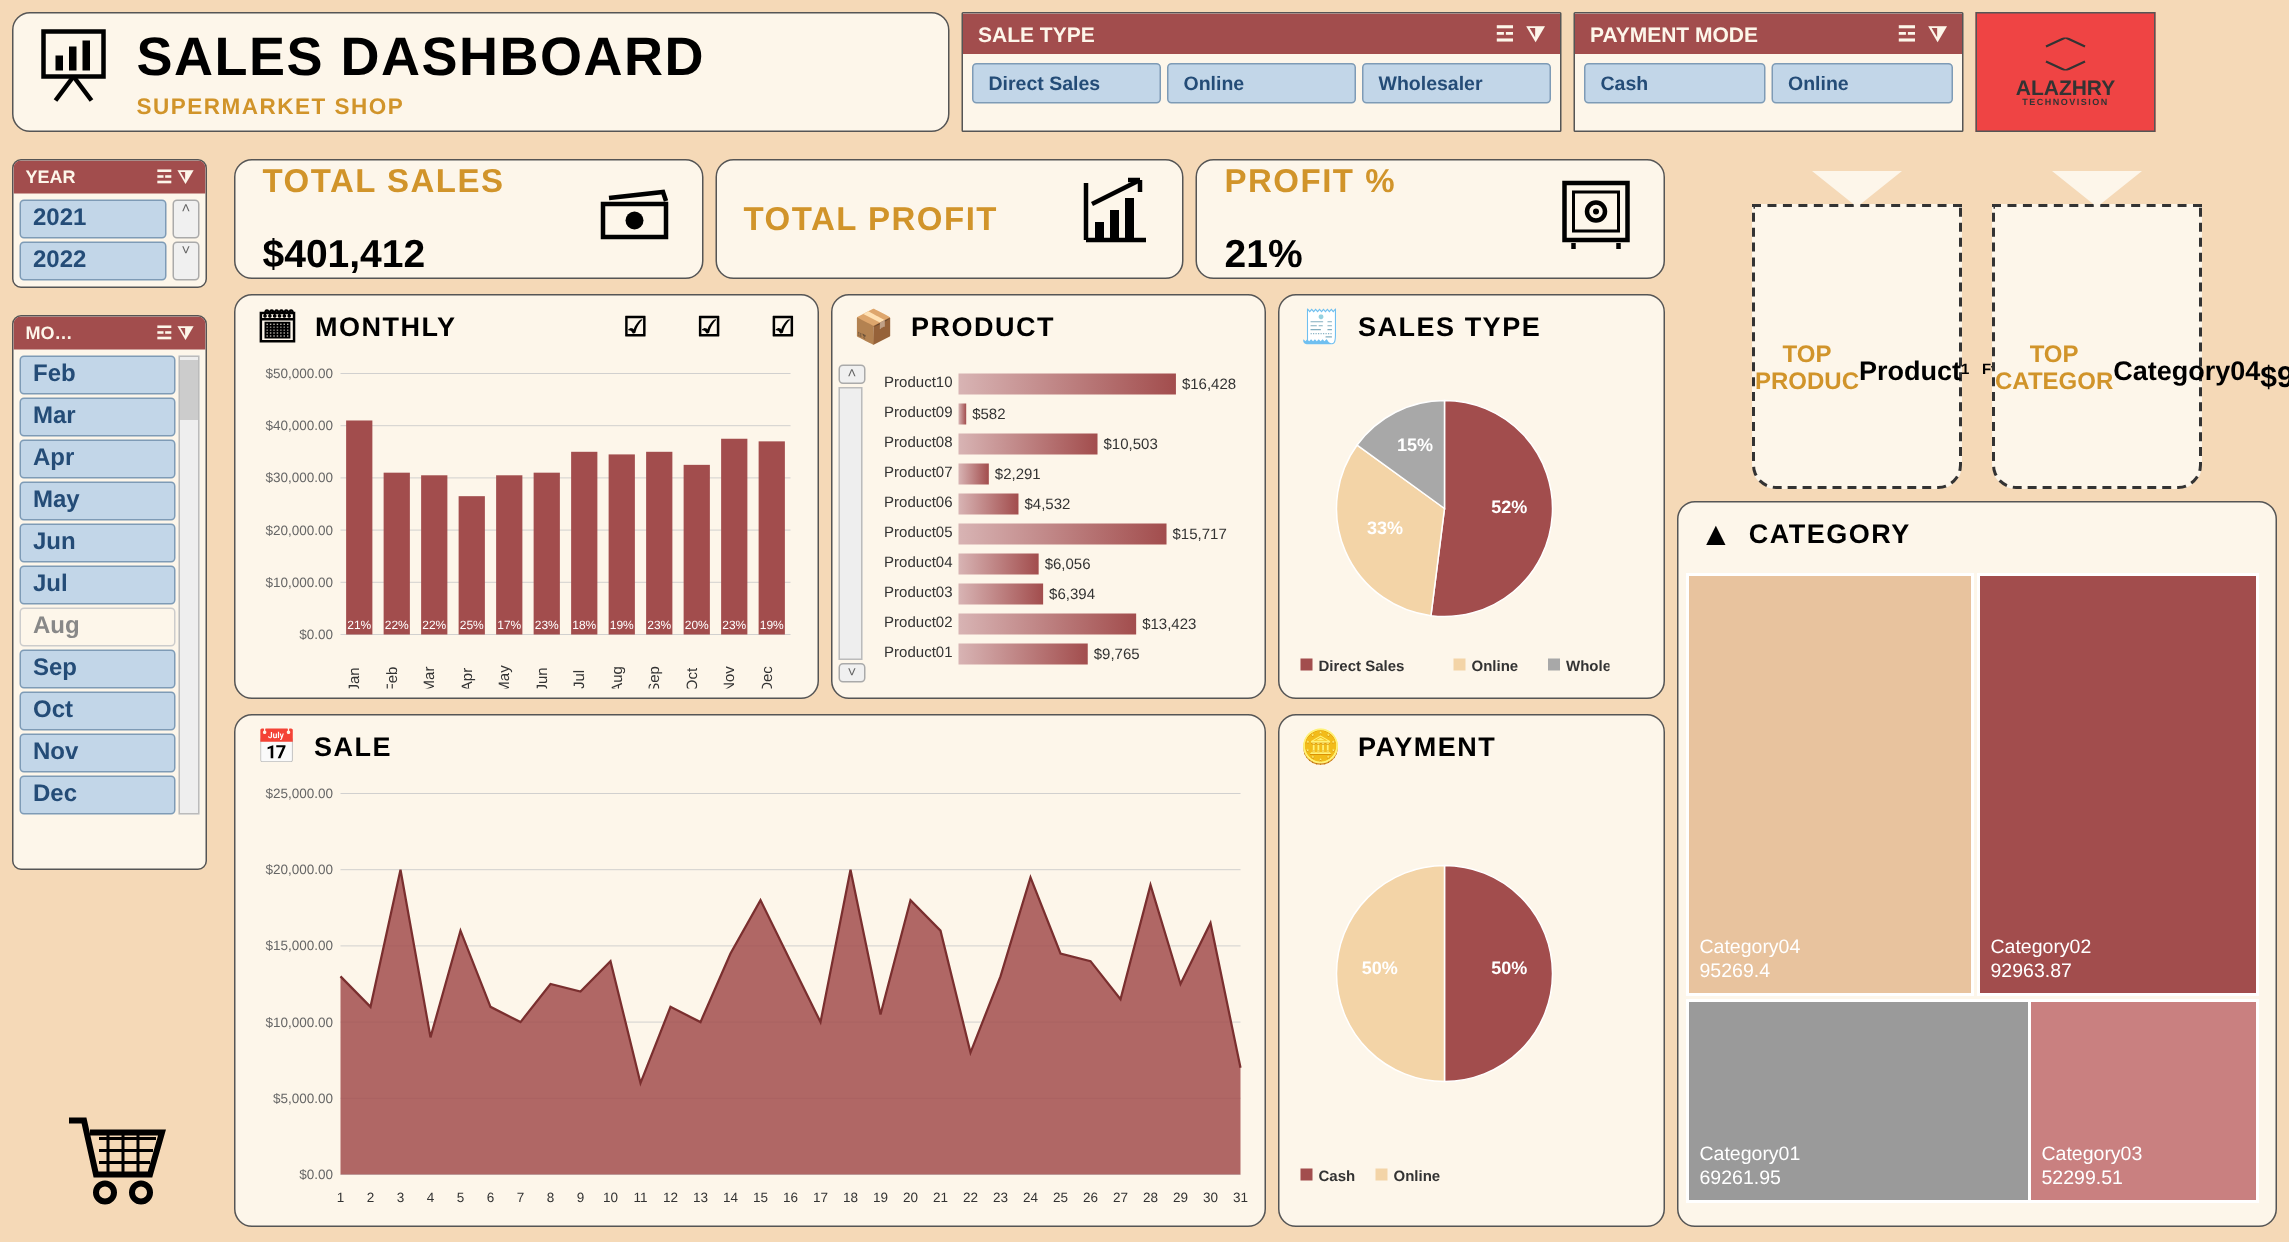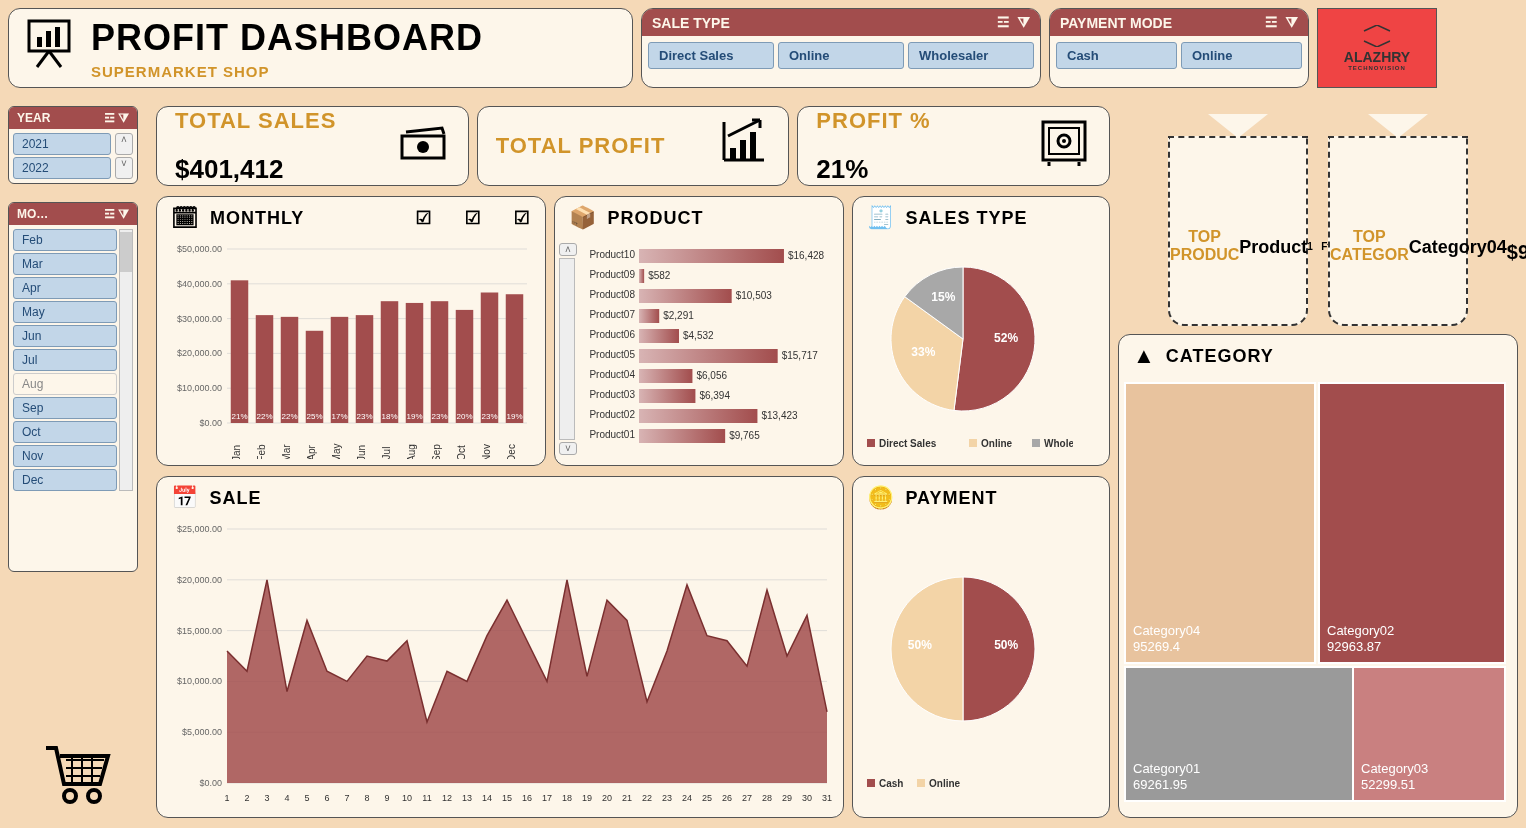--- a/index.html
+++ b/index.html
@@ -3,37 +3,37 @@
 <meta charset="utf-8">
 <style>
   *{box-sizing:border-box;margin:0;padding:0;font-family:Arial,Helvetica,sans-serif}
   body{background:#f5d9b7;width:1526px;height:828px;overflow:hidden;padding:8px}
   .card{background:#fdf6ea;border-radius:12px;border:1px solid #555}
   .header{display:flex;gap:8px;align-items:flex-start;height:90px}
   .title-block{display:flex;align-items:center;gap:12px;width:625px;padding:0 10px;height:80px}
   .title-block .icon-dash{font-size:46px}
   .title-block h1{font-size:36px;font-weight:900;letter-spacing:1px}
   .title-block .sub{color:#d1942a;font-weight:900;font-size:15px;letter-spacing:1px;margin-top:4px}
-  .slicer{background:#fdf6ea;border:1px solid #555;border-radius:12px;overflow:hidden;display:flex;flex-direction:column}
+  .slicer{background:#fdf6ea;border:1px solid #555;border-radius:1px;overflow:hidden;display:flex;flex-direction:column}
   .slicer-head{background:#a24d4d;color:#fdf6ea;font-weight:bold;font-size:14px;padding:5px 10px;display:flex;align-items:center;justify-content:space-between}
   .slicer-head .tools{display:flex;gap:8px}
   .slicer-body{display:flex;gap:4px;padding:6px}
   .slicer-item{background:#c2d6e8;border:1px solid #7e9bb6;border-radius:3px;color:#244c77;font-weight:bold;font-size:13px;padding:5px 10px;flex:1}
   .logo{border:1px solid #555;background:#ef4444;height:80px;width:120px;display:flex;align-items:center;justify-content:center;font-size:11px;font-weight:bold;color:#333}
   .panel-title{font-size:18px;font-weight:900;letter-spacing:1px;padding:8px 14px;display:flex;align-items:center;gap:10px}
   .panel-title .ico{font-size:22px}
   .kpi{display:flex;align-items:center;justify-content:space-between;padding:10px 18px;height:80px}
   .kpi .label{color:#d1942a;font-weight:900;font-size:22px;letter-spacing:1px}
   .kpi .value{font-weight:900;font-size:26px;margin-top:20px}
   .kpi .ico{font-size:44px}
   .mini-slicer{border:1px solid #555;background:#fdf6ea;border-radius:6px;overflow:hidden;width:130px}
   .mini-slicer .head{background:#a24d4d;color:#fdf6ea;font-weight:bold;font-size:12px;padding:4px 8px;display:flex;justify-content:space-between}
   .mini-slicer .body{padding:4px;display:flex;flex-direction:column;gap:2px}
   .mini-slicer .body-row{display:flex;gap:4px}
-  .mini-slicer .item{flex:1;background:#c2d6e8;border:1px solid #7e9bb6;border-radius:3px;color:#244c77;font-weight:normal;font-size:12px;padding:3px 8px}
+  .mini-slicer .item{flex:1;background:#c2d6e8;border:1px solid #7e9bb6;border-radius:3px;color:#244c77;font-weight:bold;font-size:16px;padding:3px 8px}
   .chev{width:18px;background:#f0f0f0;border:1px solid #aaa;border-radius:3px;text-align:center;font-size:10px;color:#666}
   .award{position:relative;width:140px;height:190px;border:2px dashed #333;border-radius:0 0 16px 16px;background:#fdf6ea;display:flex;flex-direction:row;align-items:center;padding-top:30px}
   .award::before{content:"";position:absolute;top:-24px;left:50%;transform:translateX(-50%);width:0;height:0;border-left:30px solid transparent;border-right:30px solid transparent;border-top:24px solid #fdf6ea}
   .award .lbl{color:#d1942a;font-weight:900;font-size:16px;text-align:center;line-height:1.1}
   .award .name{font-weight:900;font-size:18px;margin-top:2px}
   .award .rank{font-weight:700;font-size:10px}
   .award .val{font-weight:900;font-size:20px;margin-top:12px}
   .award .trophy{font-size:22px;margin-top:8px}
   svg text{font-family:Arial,Helvetica,sans-serif}
 </style>
@@ -46,21 +46,21 @@
       <svg width="60" height="60" viewBox="0 0 60 60">
           <rect x="10" y="8" width="40" height="30" fill="none" stroke="#000" stroke-width="3"></rect>
           <rect x="18" y="24" width="5" height="10" fill="#000"></rect>
           <rect x="27" y="18" width="5" height="16" fill="#000"></rect>
           <rect x="36" y="14" width="5" height="20" fill="#000"></rect>
           <line x1="30" y1="38" x2="18" y2="54" stroke="#000" stroke-width="3"></line>
           <line x1="30" y1="38" x2="42" y2="54" stroke="#000" stroke-width="3"></line>
         </svg>
     </div>
     <div>
-      <h1>PROFIT DASHBOARD</h1>
+      <h1>SALES DASHBOARD</h1>
       <div class="sub">SUPERMARKET SHOP</div>
     </div>
   </div>
 
   <div class="slicer" style="width:400px;height:80px">
     <div class="slicer-head">
         <span>SALE TYPE</span>
       <span class="tools">
           <span>☲</span>
           <span>⧩</span>

